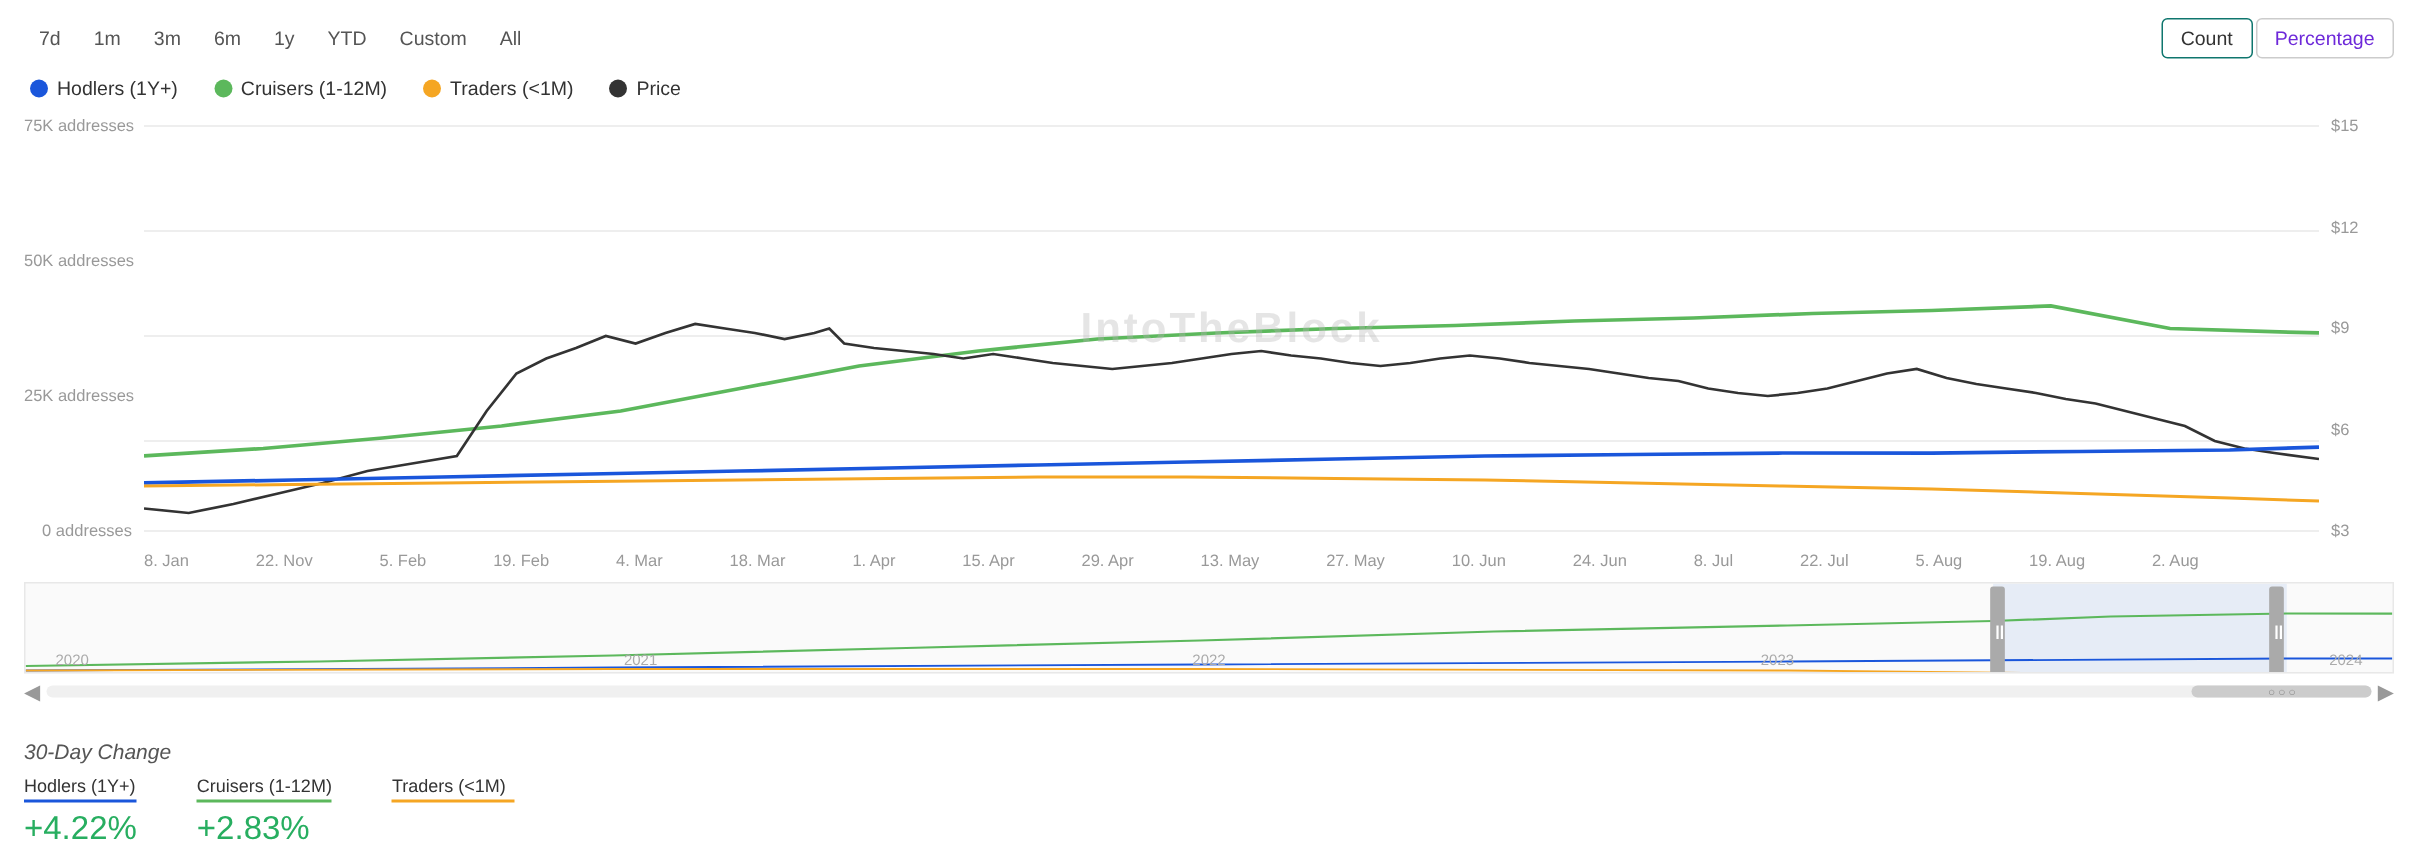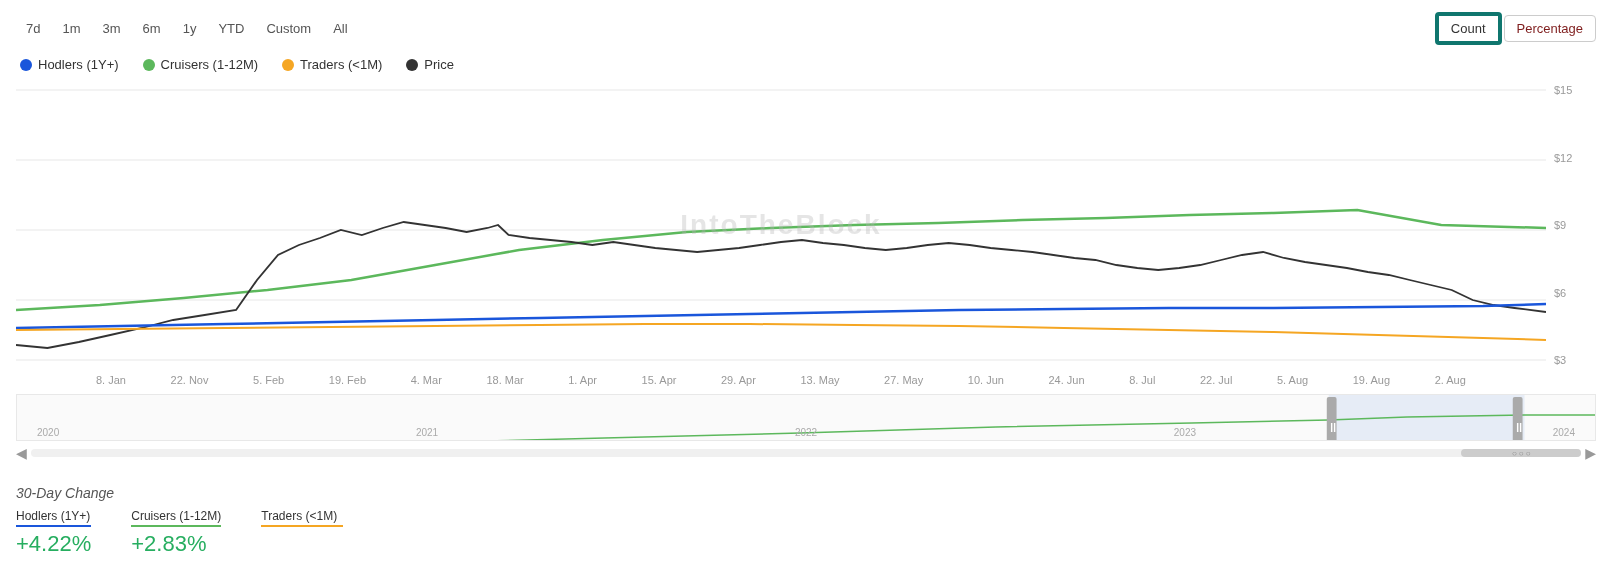--- a/index.html
+++ b/index.html
@@ -11,23 +11,23 @@
     .toolbar { display: flex; justify-content: space-between; margin-bottom: 12px; }
     .time-buttons { display: flex; gap: 2px; }
     .time-btn {
       padding: 4px 10px; border: none; background: transparent; cursor: pointer;
       font-size: 13px; color: #555; border-radius: 4px;
     }
     
     .view-toggle { display: flex; align-items: center; gap: 2px; }
     .view-btn {
       padding: 5px 12px; border: 1px solid #ccc; background: #fff; cursor: pointer;
-      font-size: 13px; color: #7f1d1d; border-radius: 4px;
+      font-size: 13px; color: #6d28d9; border-radius: 4px;
     }
-    .view-btn.active { background: #fff; border: 4px solid #0f766e; color: #333; font-weight: 500; }
+    .view-btn.active { background: #fff; border: 1px solid #0f766e; color: #333; font-weight: 500; }
     
     
     .legend { display: flex; align-items: center; gap: 24px; margin-bottom: 8px; padding-left: 4px; }
     .legend-item { display: flex; align-items: center; gap: 6px; font-size: 13px; color: #333; }
     .legend-dot { width: 12px; height: 12px; border-radius: 50%; }
     .y-label { font-size: 11px; color: #999; white-space: nowrap; }
     
     
     .change-section { padding: 8px 0; }
     .change-title { font-size: 14px; color: #555; margin-bottom: 8px; font-style: italic; }
@@ -81,20 +81,26 @@
       <span>Traders (&lt;1M)</span>
     </div>
     <div class="legend-item">
       <span class="legend-dot" style="background:#333;"></span>
       <span>Price</span>
     </div>
   </div>
 
   <div style="position:relative; display:flex; width:100%;">
 
+    <div style="width:80px; flex-shrink:0; display:flex; flex-direction:column; justify-content:space-between; height:290px; padding:4px 8px 4px 0; text-align:right;">
+      <span class="y-label">75K addresses</span>
+      <span class="y-label">50K addresses</span>
+      <span class="y-label">25K addresses</span>
+      <span class="y-label">0 addresses</span>
+    </div>
 
     <div style="flex:1; position:relative; height:290px;">
       <div class="watermark">IntoTheBlock</div>
       <svg viewBox="0 0 1460 290" preserveAspectRatio="none" style="width:100%;height:290px;">
 
         <line x1="0" y1="10" x2="1460" y2="10" stroke="#e8e8e8" stroke-width="1"></line>
         <line x1="0" y1="80" x2="1460" y2="80" stroke="#e8e8e8" stroke-width="1"></line>
         <line x1="0" y1="150" x2="1460" y2="150" stroke="#e8e8e8" stroke-width="1"></line>
         <line x1="0" y1="220" x2="1460" y2="220" stroke="#e8e8e8" stroke-width="1"></line>
         <line x1="0" y1="280" x2="1460" y2="280" stroke="#e8e8e8" stroke-width="1"></line>
@@ -132,21 +138,21 @@
     <span>27. May</span>
     <span>10. Jun</span>
     <span>24. Jun</span>
     <span>8. Jul</span>
     <span>22. Jul</span>
     <span>5. Aug</span>
     <span>19. Aug</span>
     <span>2. Aug</span>
   </div>
 
-  <div style="position:relative; height:47px; background:#fafafa; border:1px solid #e8e8e8; margin:0 0 4px 0; overflow:hidden;">
+  <div style="position:relative; height:61px; background:#fafafa; border:1px solid #e8e8e8; margin:0 0 4px 0; overflow:hidden;">
     <svg viewBox="0 0 1612 65" preserveAspectRatio="none" style="width:100%;height:65px;">
 
       <rect x="1340" y="0" width="200" height="65" fill="rgba(200,215,240,0.4)"></rect>
 
       <polyline fill="none" stroke="#5cb85c" stroke-width="1.5" points="0,55 200,52 400,48 600,43 800,38 1000,32 1200,28 1340,25 1420,22 1540,20 1612,20"></polyline>
 
       <polyline fill="none" stroke="#1a56db" stroke-width="1.2" points="0,58 400,56 800,54 1200,52 1540,50 1612,50"></polyline>
 
       <polyline fill="none" stroke="#f5a623" stroke-width="1.2" points="0,58 400,57 800,57 1200,58 1400,60 1612,62"></polyline>
 

